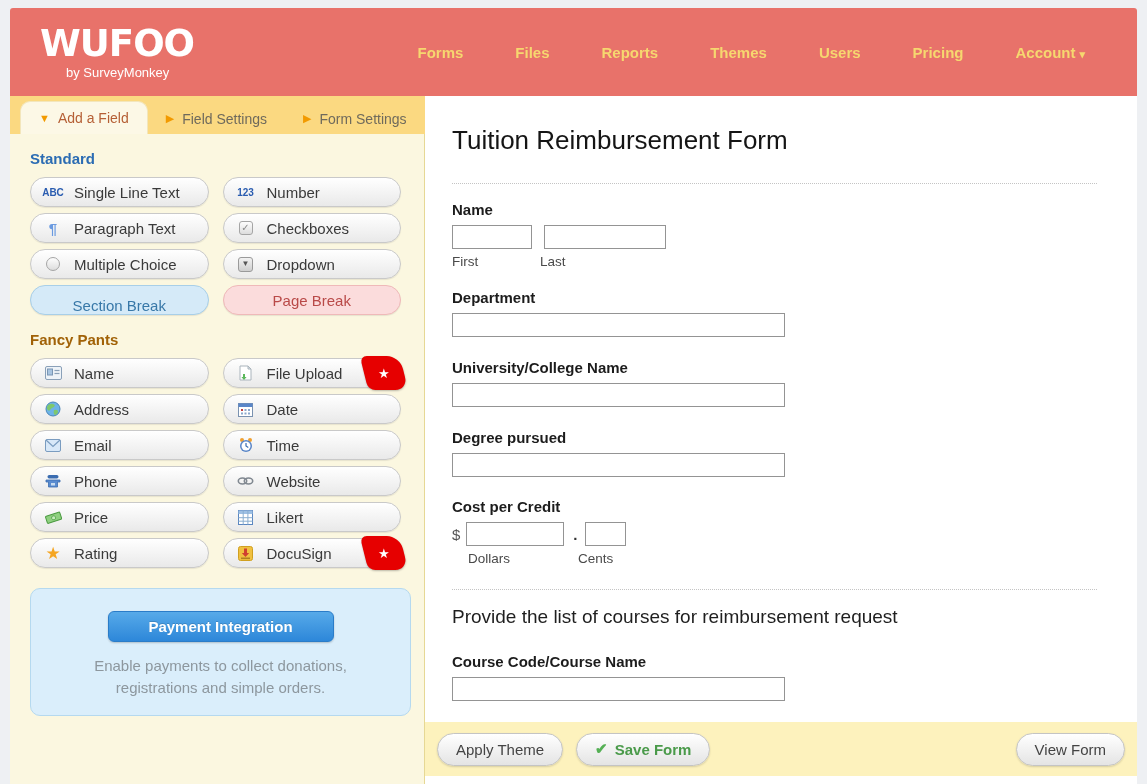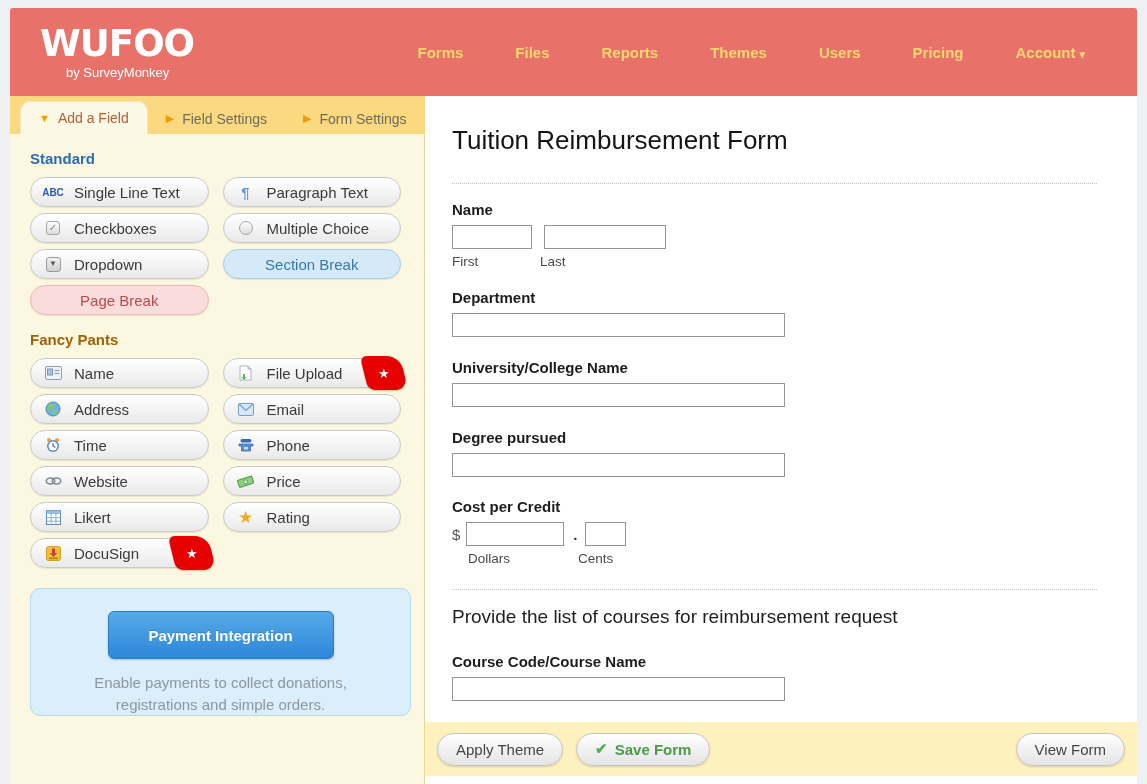--- a/index.html
+++ b/index.html
@@ -62,21 +62,21 @@
   }
   .field-btn {
     position:relative; height:30px; border:1px solid #c9c9c9; border-radius:15px;
     background:linear-gradient(#ffffff,#e9e9e9);
     display:flex; align-items:center; padding-left:11px; gap:10px;
     font-size:15px; color:#3a3a3a; cursor:pointer;
     box-shadow:0 1px 1px rgba(0,0,0,0.08); overflow:visible;
   }
   .field-btn .ficon { width:22px; display:flex; justify-content:center; align-items:center; flex:none; }
   .field-btn.center { justify-content:center; padding-left:0; }
-  .field-btn.section-break { background:#d5eaf8; border-color:#a8cfe8; color:#3878a8; }
+  .field-btn.section-break { background:#d5eaf8; border-color:#a8cfe8; color:#3878a8;align-items:flex-end; }
   .field-btn.page-break { background:#fbdcdc; border-color:#efb9b9; color:#b94a48; }
 
   .txt-icon { font-size:10px; font-weight:bold; color:#2a5cb0; letter-spacing:0; }
   .para-icon { font-size:15px; font-weight:bold; color:#6a9ae0; line-height:1; }
   .cb-icon {
     width:14px; height:14px; border:1px solid #a5a5a5; border-radius:3px;
     background:linear-gradient(#fdfdfd,#ddd); color:#8a8a8a; font-size:10px;
     display:flex; align-items:center; justify-content:center; line-height:1;
   }
   .radio-icon {
@@ -97,21 +97,21 @@
     box-shadow:0 1px 2px rgba(0,0,0,0.25);
   }
   .pro-badge .badge-star { transform:skewX(-14deg); color:#fff; font-size:13px; }
 
   
   .payment-box {
     margin:20px 13px 0 20px; height:128px;
     background:#daeefb; border:1px solid #b5d9ef; border-radius:10px;
   }
   .payment-btn {
-    display:block; margin:22px auto 0; width:226px; height:48px;
+    display:block; margin:22px auto 0; width:226px; height:31px;
     background:linear-gradient(#57aae9,#2d87d9); border:1px solid #2a7cc8; border-radius:6px;
     color:#fff; font-weight:bold; font-size:15px; line-height:29px;
     cursor:pointer; box-shadow:0 1px 2px rgba(0,0,0,0.2); text-shadow:0 -1px 0 rgba(0,0,0,0.15);
     font-family:"Liberation Sans", sans-serif;
   }
   .payment-desc {
     margin:13px 34px 0; text-align:center; color:#8d979e; font-size:15px; line-height:1.45;
   }
 
   
@@ -194,20 +194,24 @@
       </div>
 
       <div class="sidebar">
         <div class="side-title standard">Standard</div>
         <div class="btn-grid">
           <div class="field-btn">
             <span class="ficon txt-icon">ABC</span>
             <span>Single Line Text</span>
           </div>
           <div class="field-btn">
+            <span class="ficon txt-icon">123</span>
+            <span>Number</span>
+          </div>
+          <div class="field-btn">
             <span class="ficon para-icon">¶</span>
             <span>Paragraph Text</span>
           </div>
           <div class="field-btn">
             <span class="ficon">
                 <span class="cb-icon">✓</span>
               </span>
             <span>Checkboxes</span>
           </div>
           <div class="field-btn">
@@ -258,20 +262,35 @@
           </div>
           <div class="field-btn">
             <span class="ficon">
               <svg width="16" height="16" viewBox="0 0 16 16">
                   <circle cx="8" cy="8" r="7" fill="#6db3e8" stroke="#4a86b8"></circle>
                   <path d="M3 4 q3-2 5-1 q3 1 1 3 q-3 1-4 3 q-1 2-3-1 q-0.5-2 1-4z" fill="#7ec86e"></path>
                   <path d="M9 9 q3-1 4 1 q0 3-3 4 q-2-1-1-5z" fill="#7ec86e"></path>
                 </svg>
             </span>
             <span>Address</span>
+          </div>
+          <div class="field-btn">
+            <span class="ficon">
+              <svg width="15" height="15" viewBox="0 0 15 15">
+                  <rect x="0.5" y="1.5" width="14" height="13" fill="#fff" stroke="#7a92b0"></rect>
+                  <rect x="0.5" y="1.5" width="14" height="3.5" fill="#5a86c8"></rect>
+                  <rect x="3" y="7" width="2" height="2" fill="#c04040"></rect>
+                  <rect x="6.5" y="7" width="2" height="2" fill="#8aa8cc"></rect>
+                  <rect x="10" y="7" width="2" height="2" fill="#8aa8cc"></rect>
+                  <rect x="3" y="10.5" width="2" height="2" fill="#8aa8cc"></rect>
+                  <rect x="6.5" y="10.5" width="2" height="2" fill="#8aa8cc"></rect>
+                  <rect x="10" y="10.5" width="2" height="2" fill="#8aa8cc"></rect>
+                </svg>
+            </span>
+            <span>Date</span>
           </div>
           <div class="field-btn">
             <span class="ficon">
               <svg width="16" height="13" viewBox="0 0 16 13">
                   <rect x="0.5" y="0.5" width="15" height="12" rx="1.5" fill="#d8e8f8" stroke="#7a9cc0"></rect>
                   <path d="M1 1 L8 7.5 L15 1" fill="none" stroke="#7a9cc0" stroke-width="1.2"></path>
                 </svg>
             </span>
             <span>Email</span>
           </div>

